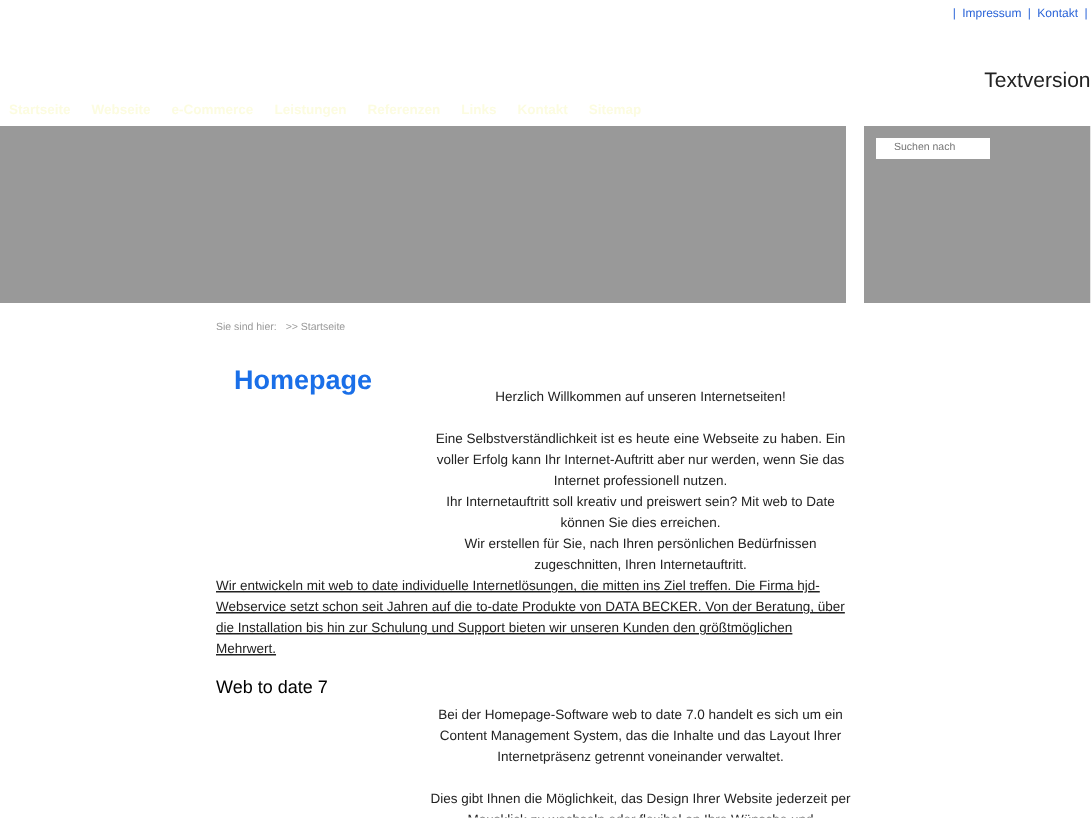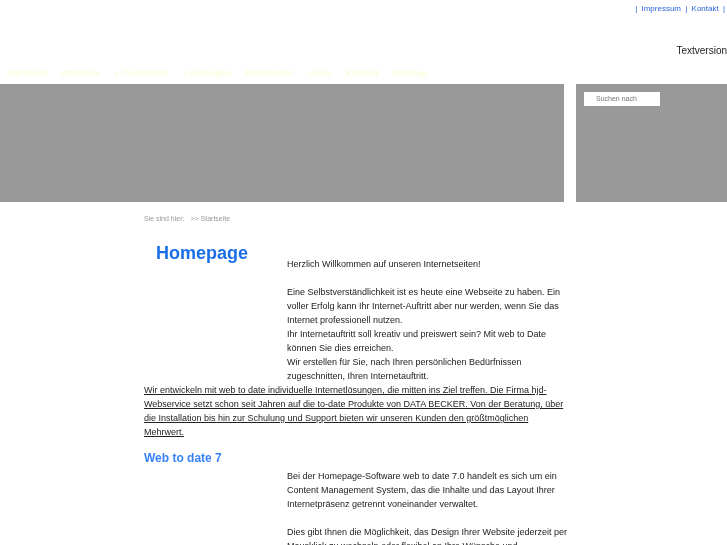--- a/index.html
+++ b/index.html
@@ -10,21 +10,21 @@
       color: #222;
     }
     .toplinks {
       position: absolute; top: 4px; right: 0;
       font-size: 8px; color: #2a64d8; white-space: nowrap;
     }
     .toplinks span { margin: 0 2px; }
     .toplinks a { color: #2a64d8; text-decoration: none; }
     .textversion {
       position: absolute; top: 45px; right: 0;
-      font-size: 10px; color: #222;
+      font-size: 14px; color: #222;
     }
     .nav {
       position: absolute; top: 68px; left: 6px;
       display: flex; gap: 0; font-size: 9px; font-weight: bold;
     }
     .nav a { color: #fcfce0; text-decoration: none; margin-right: 14px; }
     .banner-left {
       position: absolute; left: 0; top: 84px; width: 564px; height: 118px;
       background: #999999;
     }
@@ -43,25 +43,25 @@
       font-size: 7px; color: #999;
     }
     .breadcrumb a { color: #999; text-decoration: none; margin-left: 4px; }
     h1 {
       position: absolute; left: 144px; top: 231px; margin: 12px;
       font-size: 18px; color: #1a6fe8; font-weight: bold;
     }
     .para {
       position: absolute; font-size: 9px; line-height: 14px; color: #222;
     }
-    .p-right { left: 287px; width: 280px; }
+    .p-right { left: 287px; width: 280px; text-align: center; }
     .p-full { left: 144px; width: 425px; text-decoration: underline; }
     h2 {
       position: absolute; left: 144px; top: 451px; margin: 0;
-      font-size: 12px; color: #3b82f6; font-weight: bold;
+      font-size: 12px; color: #000000; font-weight: normal;
     }
   </style>
 </head>
 <body>
 
 <div class="toplinks">
   <span>|</span>
   <a href="#">Impressum</a>
   <span>|</span>
   <a href="#">Kontakt</a>

